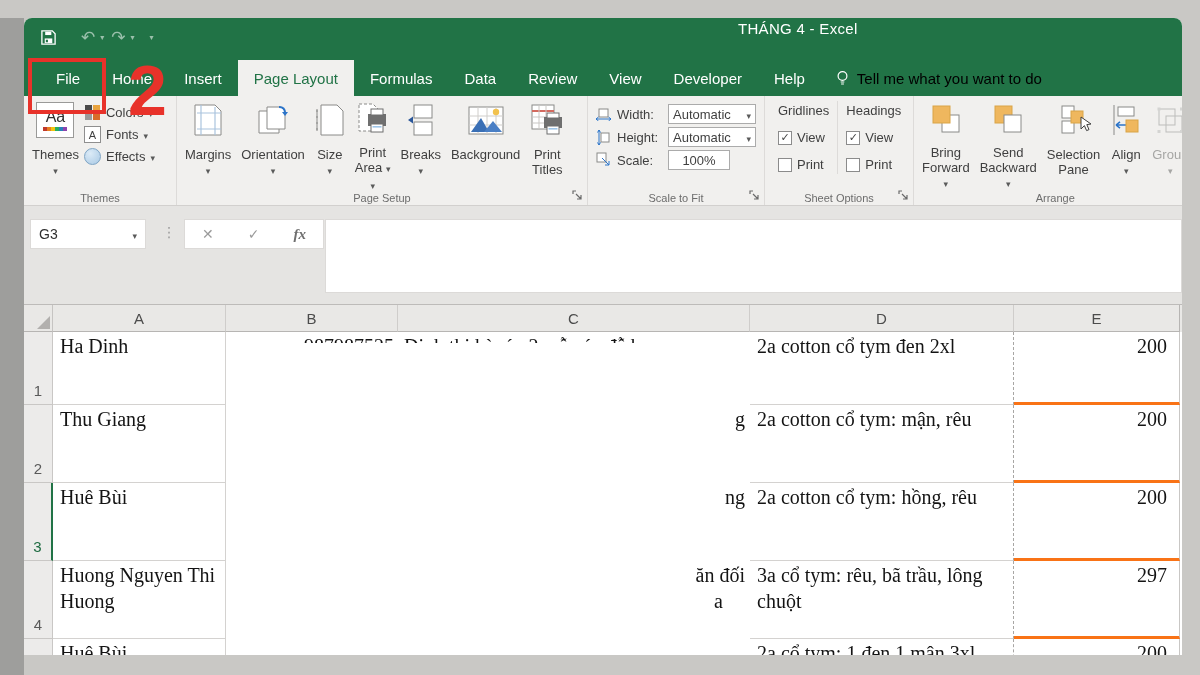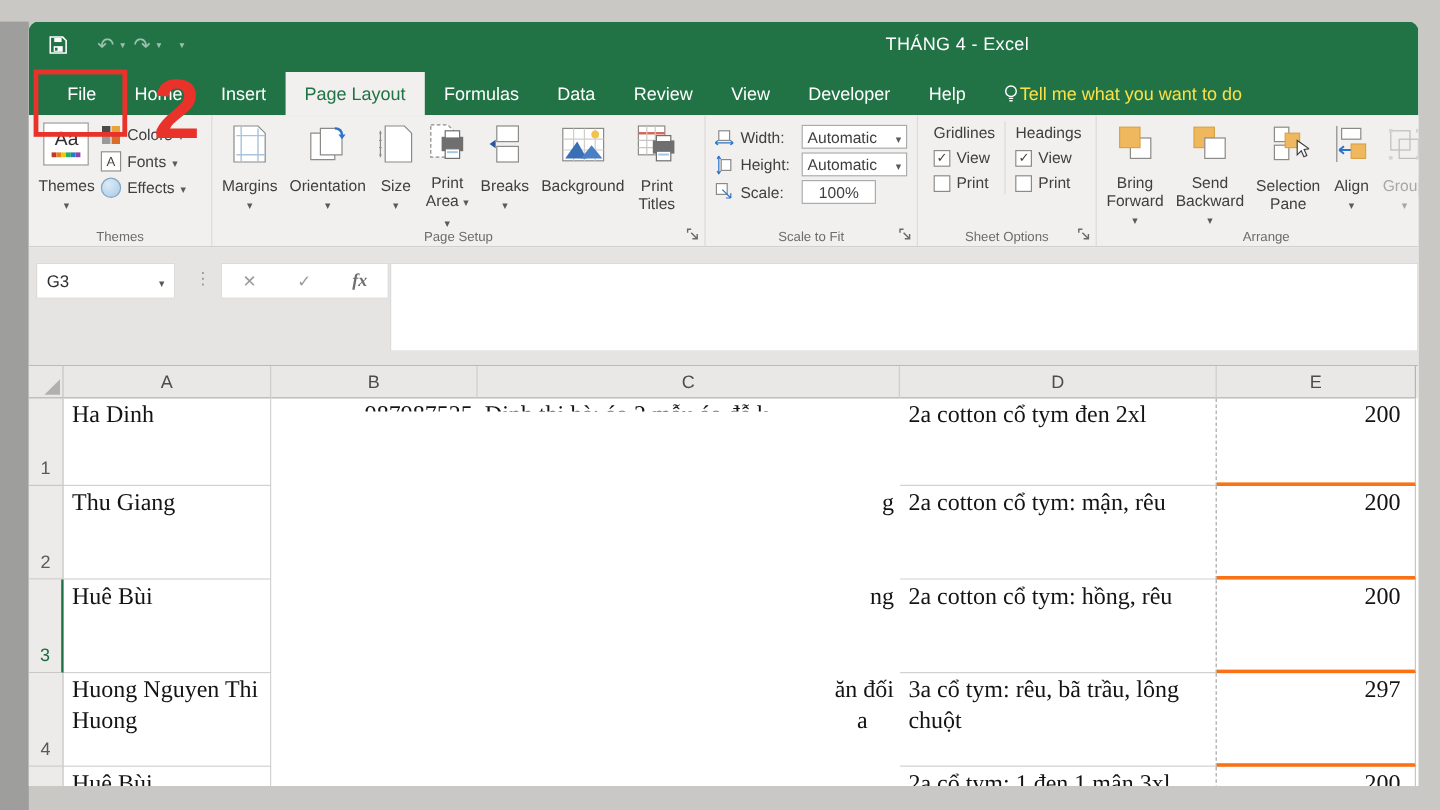--- a/index.html
+++ b/index.html
@@ -16,27 +16,27 @@
 
   
   .titlebar{height:42px;background:#217346;position:relative;flex:0 0 auto}
   .qat{position:absolute;left:16px;top:9px;display:flex;align-items:center;gap:7px;color:#fff}
   .qat .dim{opacity:.55}
   .glyph-undo::before{content:"\21B6";font-size:17px}
   .glyph-redo::before{content:"\21B7";font-size:17px}
   .mini-caret{font-size:8px;opacity:.55;margin-left:-2px}
   .mini-caret::before{content:"\25BE"}
   .qat-sep{width:10px}
-  .win-title{position:absolute;left:714px;top:11px;color:#fff;font-size:15px;letter-spacing:.3px}
+  .win-title{position:absolute;left:714px;top:2px;color:#fff;font-size:15px;letter-spacing:.3px}
 
   
   .tabrow{height:36px;background:#217346;display:flex;align-items:stretch;padding-left:16px;flex:0 0 auto}
   .tab{display:flex;align-items:center;padding:0 16px;color:#fff;font-size:15px;cursor:default}
   .tab.active{background:#f1f0ee;color:#217346}
-  .tellme{display:flex;align-items:center;color:#fde047;font-size:15px;padding:0 10px;margin-left:4px}
+  .tellme{display:flex;align-items:center;gap:7px;color:#000000;font-size:15px;padding:0 10px;margin-left:4px}
 
   
   .ribbon{height:109px;background:#f1f0ee;display:flex;border-bottom:1px solid #d2d0ce;
     color:#3f3f3f;font-size:13px;flex:0 0 auto}
   .rgroup{position:relative;border-right:1px solid #dddbd9;padding:3px 3px 16px 3px;flex:0 0 auto}
   .rgroup-body{display:flex;align-items:flex-start;height:100%}
   .rgroup-label{position:absolute;bottom:1px;left:0;right:0;text-align:center;font-size:11px;color:#6c6c6c}
   .dlg{position:absolute;right:3px;bottom:3px;width:12px;height:12px}
   .bigbtn{display:flex;flex-direction:column;align-items:center;text-align:center;
     padding:3px 5px 0 5px;line-height:15px;height:84px;box-sizing:border-box}
@@ -62,21 +62,21 @@
     justify-content:space-between;padding:0 4px;box-sizing:border-box;font-size:13px}
   .scalebox{width:62px;height:20px;background:#fff;border:1px solid #ababab;display:flex;align-items:center;
     justify-content:center;box-sizing:border-box;font-size:13px}
   .spinner{display:flex;flex-direction:column;margin-left:2px;line-height:7px;font-size:8px;color:#555}
   .spinner span::before{content:""}
   .spin-up::before{content:"\25B4"}
   .spin-dn::before{content:"\25BE"}
 
   
   .so-wrap{display:flex;padding:2px 2px}
-  .so-col{display:flex;flex-direction:column;gap:6px;padding:2px 8px;}
+  .so-col{display:flex;flex-direction:column;gap:12px;padding:2px 8px;}
   .so-col + .so-col{border-left:1px solid #dddbd9}
   .cbrow{display:flex;align-items:center;gap:5px}
   .cbox{width:14px;height:14px;background:#fff;border:1px solid #8b8b8b;box-sizing:border-box;
     display:flex;align-items:center;justify-content:center;font-size:11px;color:#444}
 
   
   .fband{height:98px;background:#e5e4e2;position:relative;flex:0 0 auto}
   .namebox{position:absolute;left:6px;top:13px;width:116px;height:30px;background:#fff;border:1px solid #dcdad8;
     box-sizing:border-box;display:flex;align-items:center;justify-content:space-between;padding:0 8px;font-size:14px;color:#2f2f2f}
   .vdots{position:absolute;left:138px;top:18px;color:#9a9a9a;font-size:14px}

